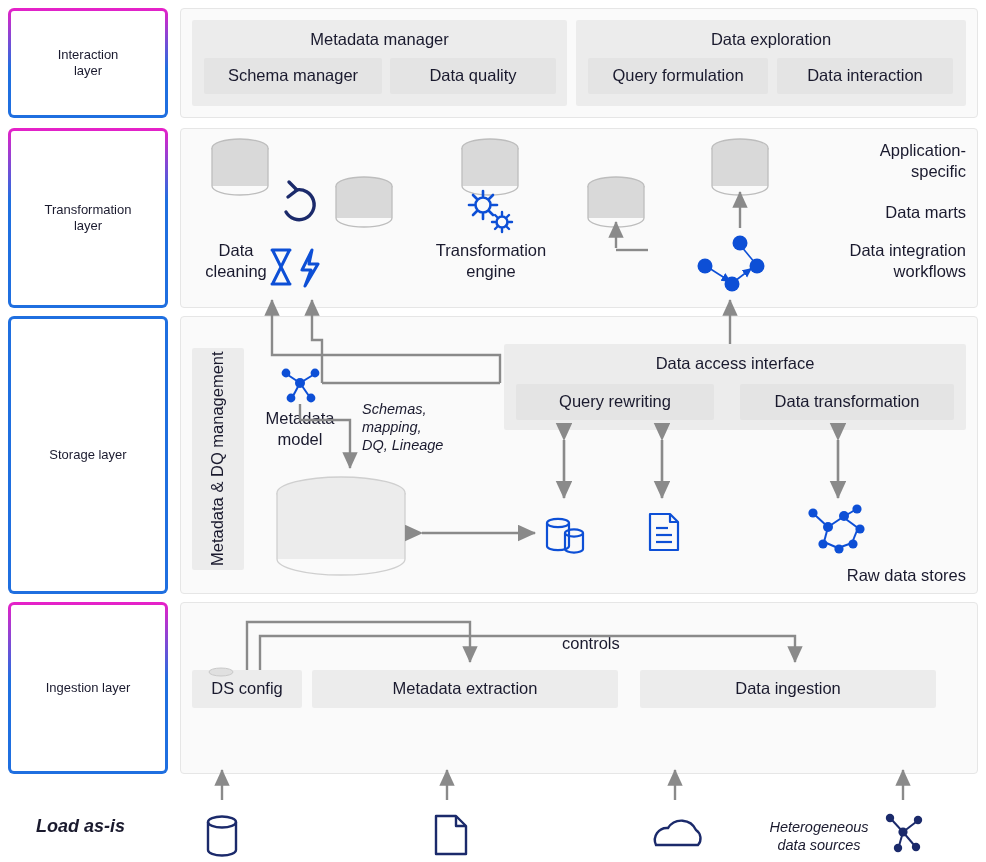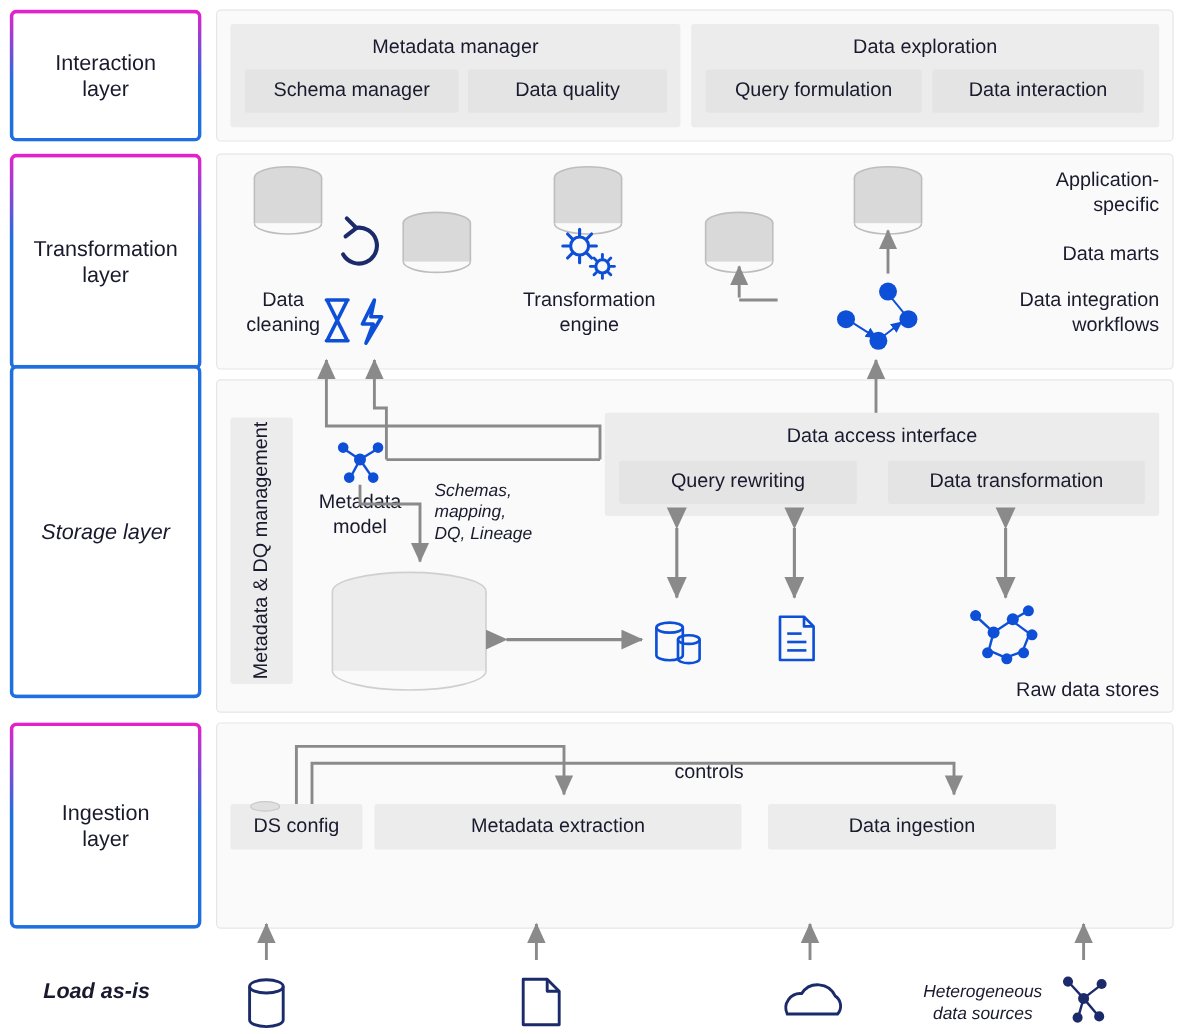--- a/index.html
+++ b/index.html
@@ -15,21 +15,21 @@
   .canvas { position:absolute; left:0; top:0; width:986px; height:862px; }
 
   
   .layer-label {
     position:absolute;
     border:3px solid #1f6fe0;
     border-radius:6px;
     background:#fff;
     display:flex; align-items:center; justify-content:center;
     text-align:center;
-    font-size:18px;
+    font-size:13px;
     color:#1a1a2e;
     padding:4px 20px;
     line-height:1.25;
   }
   .grad-1 { border:3px solid transparent; background:
      linear-gradient(#fff,#fff) padding-box,
      linear-gradient(180deg,#e820c8 0%, #1f6fe0 55%) border-box; }
   .grad-2 { border:3px solid transparent; background:
      linear-gradient(#fff,#fff) padding-box,
      linear-gradient(180deg,#e820c8 0%, #1f6fe0 40%) border-box; }
@@ -94,21 +94,21 @@
     </div>
   </div>
 
   <div class="layer-label grad-2" style="left:8px; top:128px; width:160px; height:180px;">
     <div>
       <div>Transformation</div>
       <div>layer</div>
     </div>
   </div>
 
-  <div class="layer-label grad-3" style="left:8px; top:304px; width:160px; height:278px;font-style:italic;">
+  <div class="layer-label grad-3" style="left:8px; top:316px; width:160px; height:278px;">
     <div>Storage layer</div>
   </div>
 
   <div class="layer-label grad-4" style="left:8px; top:602px; width:160px; height:172px;">
     <div>Ingestion layer</div>
   </div>
 
   <div class="panel" style="left:180px; top:8px; width:798px; height:110px;"></div>
   <div class="panel" style="left:180px; top:128px; width:798px; height:180px;"></div>
   <div class="panel" style="left:180px; top:316px; width:798px; height:278px;"></div>
@@ -185,21 +185,21 @@
   </div>
 
   <div class="txt right" style="left:720px; top:565px; width:246px;">Raw data stores</div>
 
   <div class="gbox" style="left:192px; top:670px; width:110px; height:38px;">
     <span>DS config</span>
   </div>
   <div class="gbox" style="left:312px; top:670px; width:306px; height:38px;">
     <span>Metadata extraction</span>
   </div>
-  <div class="gbox" style="left:640px; top:670px; width:240px; height:38px;">
+  <div class="gbox" style="left:640px; top:670px; width:296px; height:38px;">
     <span>Data ingestion</span>
   </div>
   <div class="txt" style="left:562px; top:633px;">controls</div>
 
   <div class="txt big" style="left:36px; top:815px; font-weight:bold;">Load as-is</div>
   <div class="txt ital center" style="left:752px; top:818px; width:134px;">
     <div>Heterogeneous</div>
     <div>data sources</div>
   </div>
 

